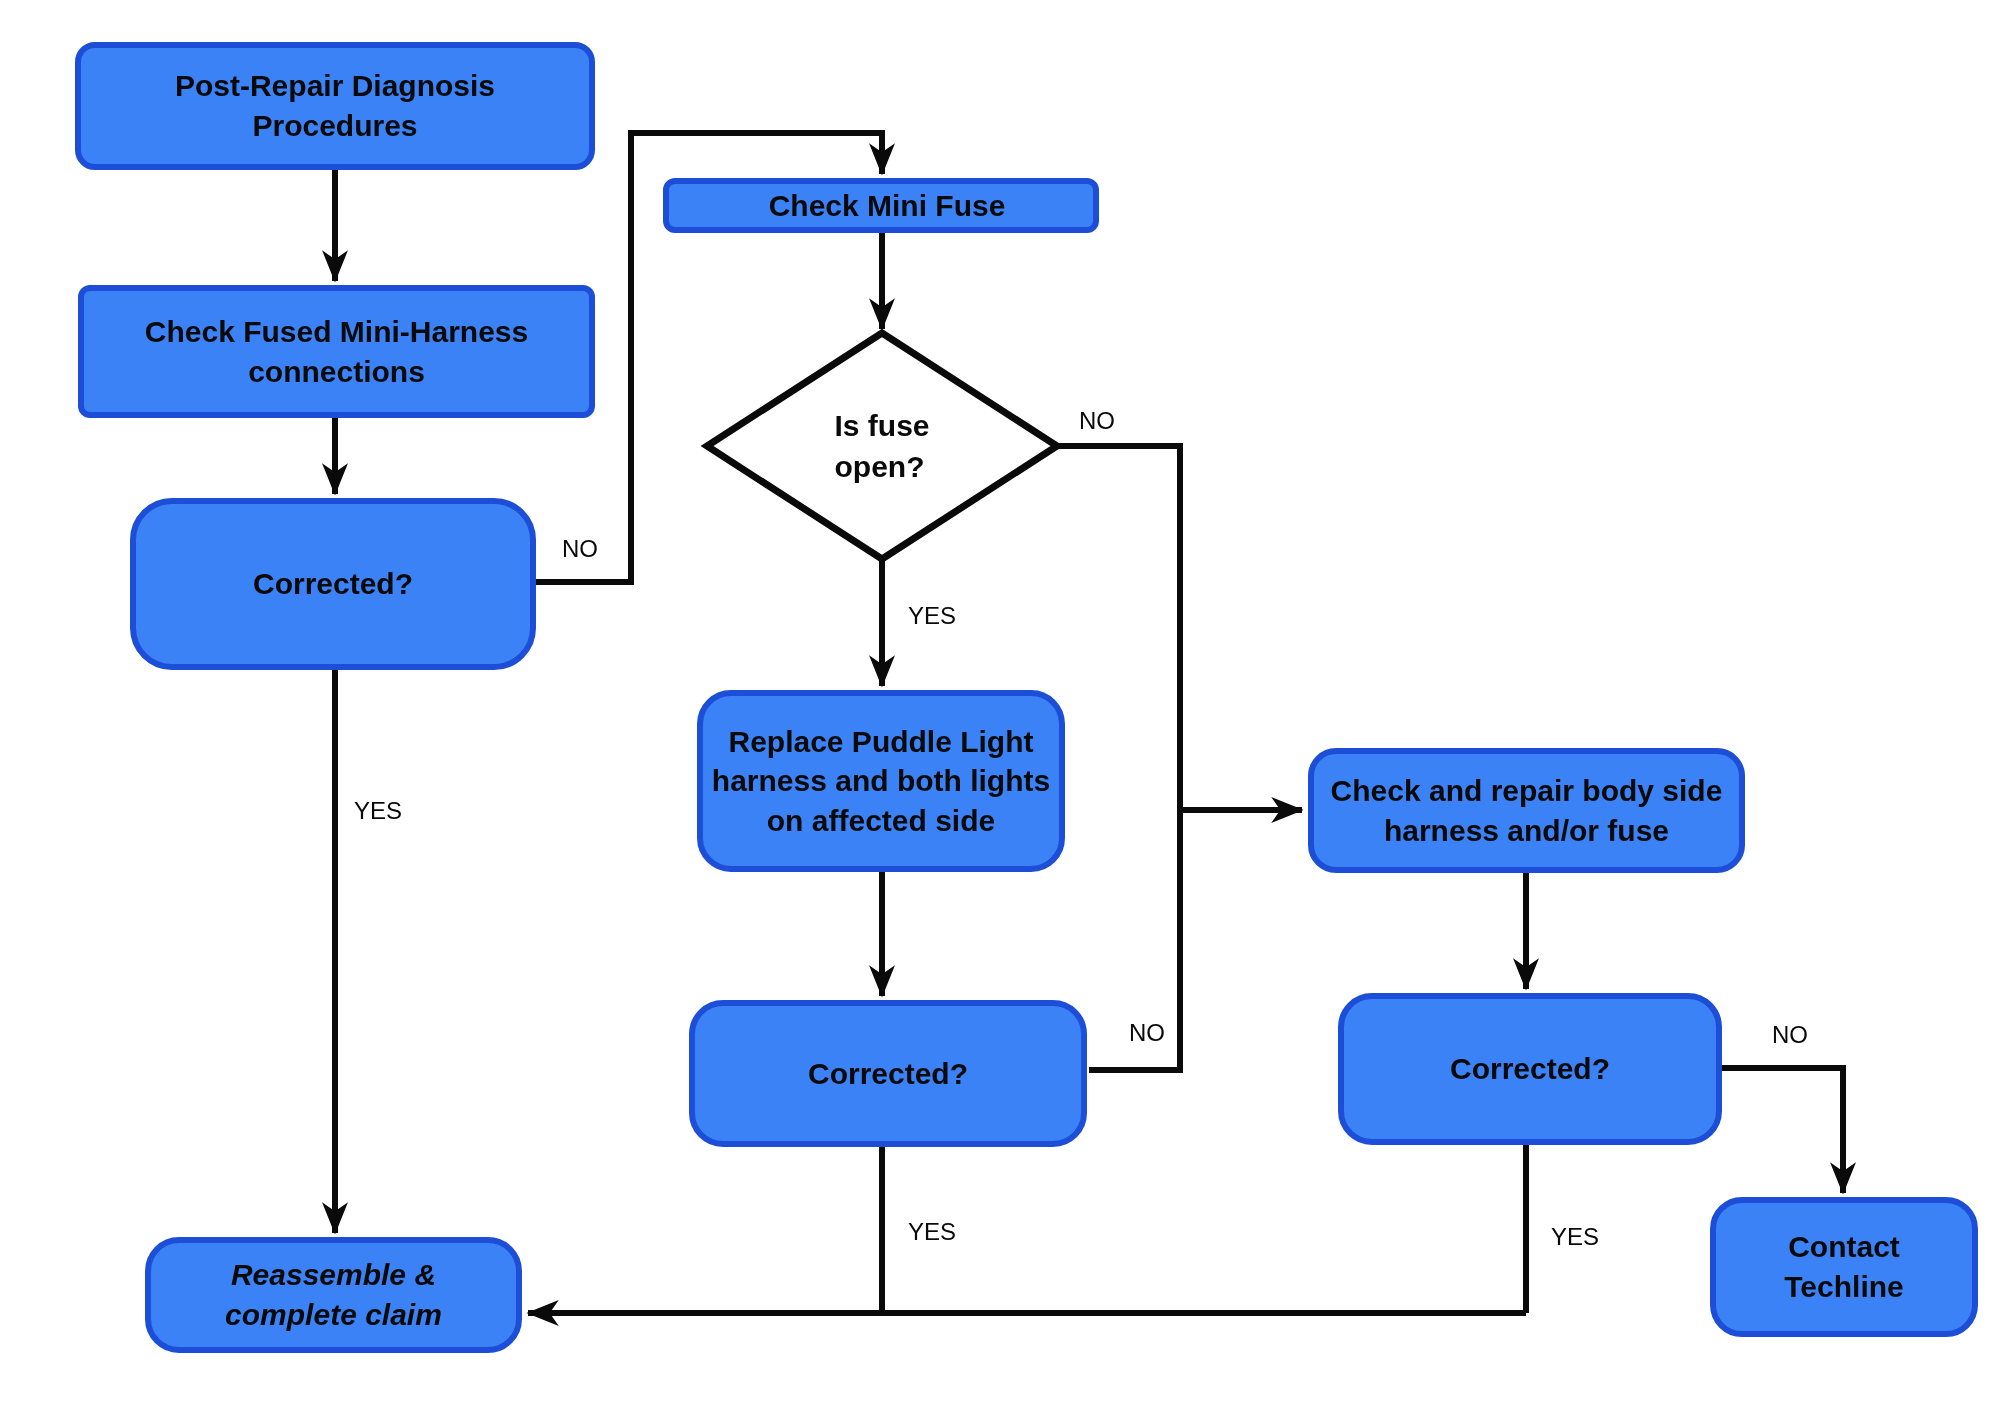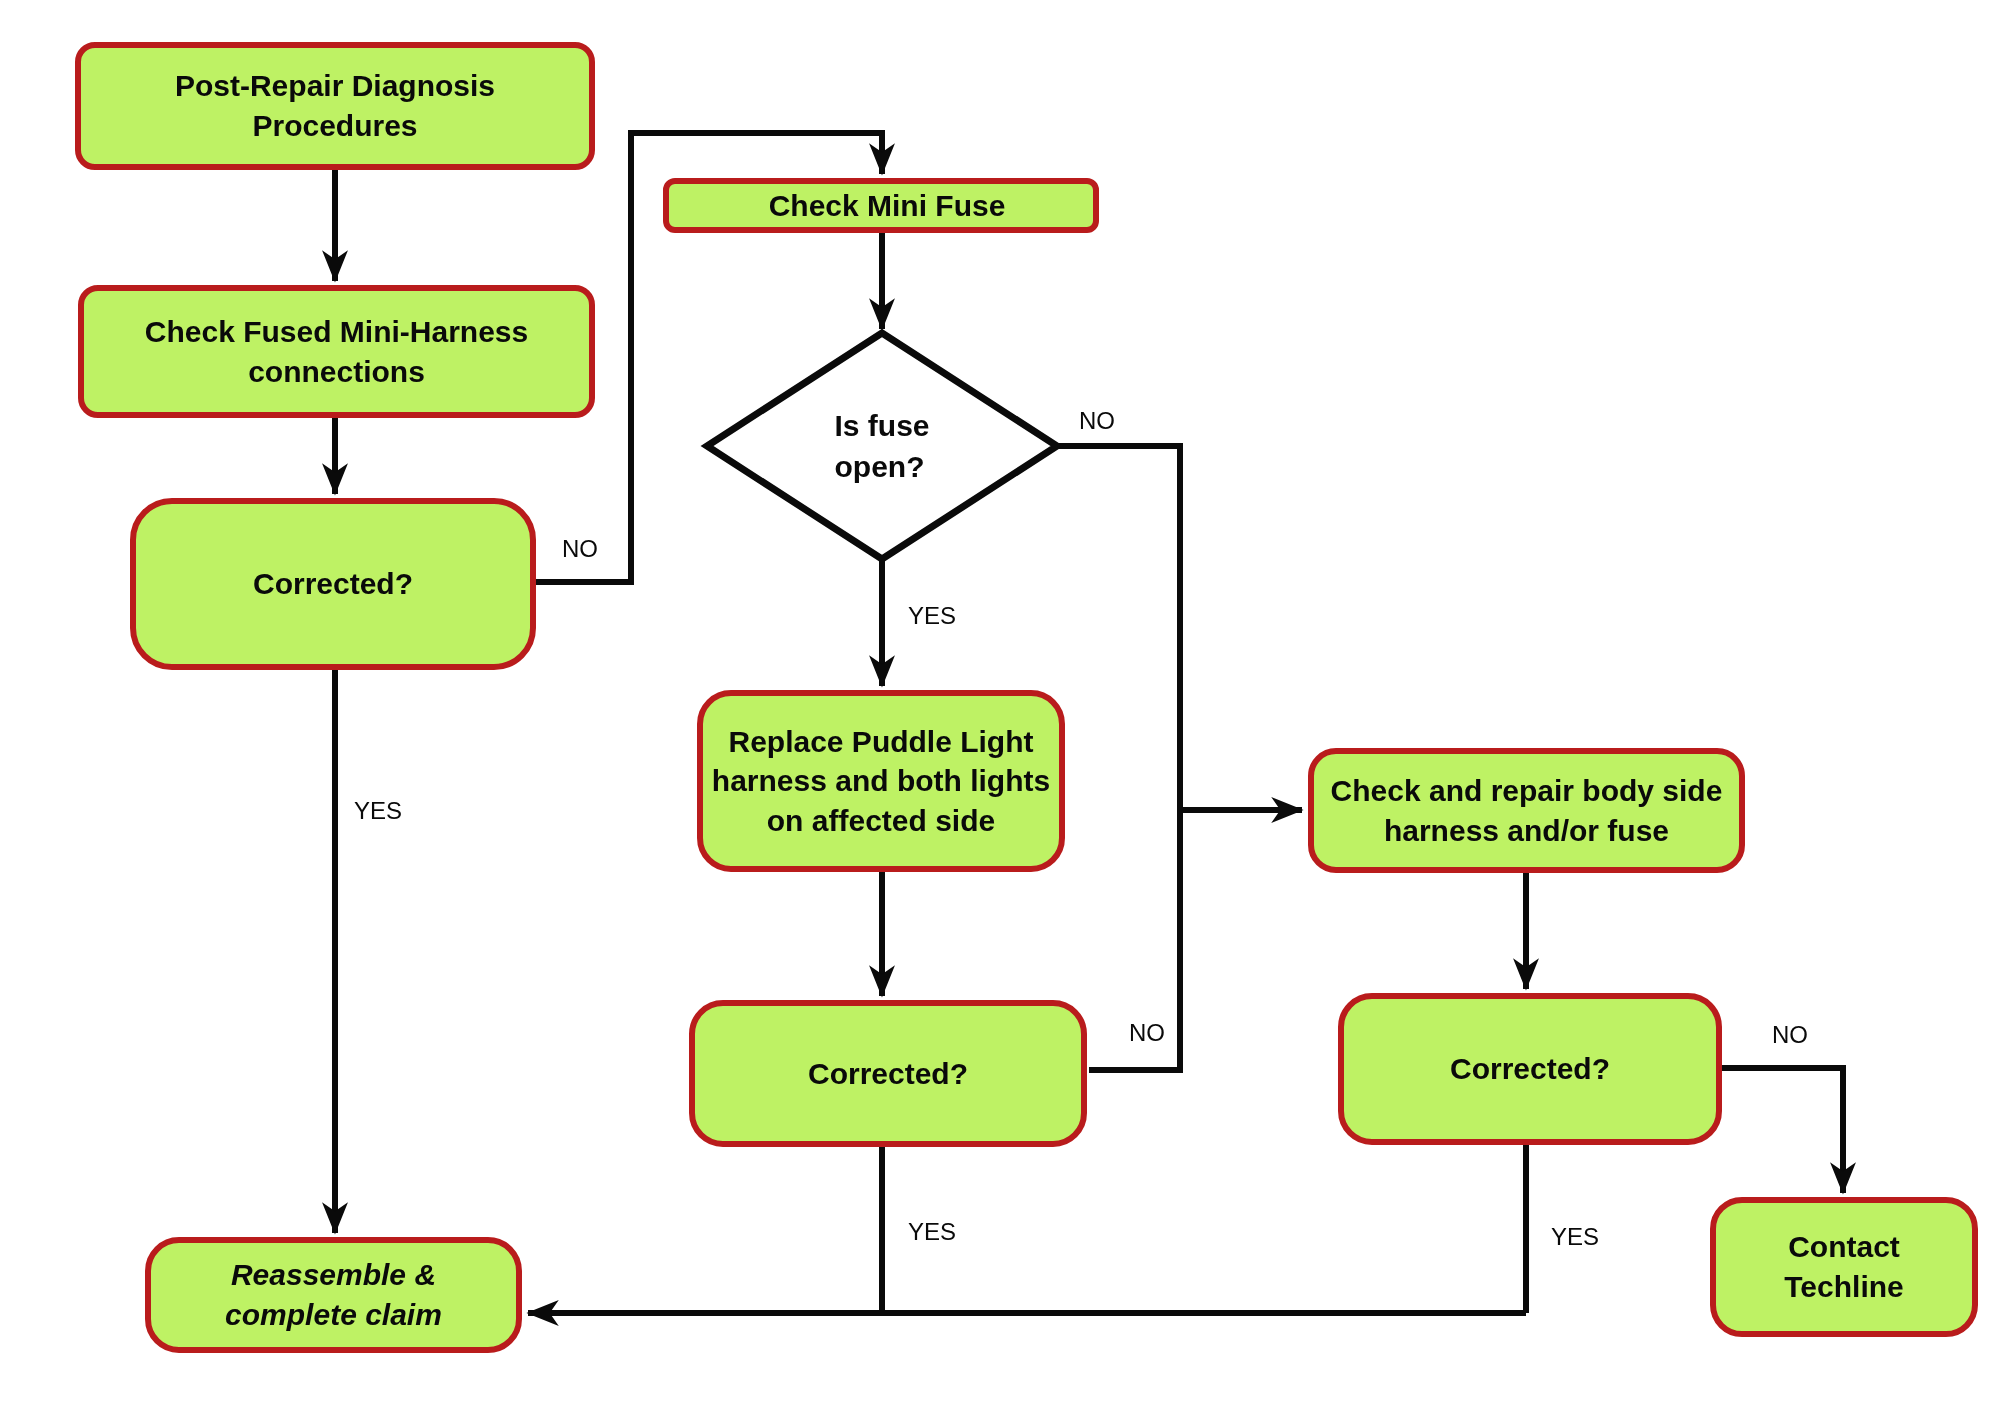--- a/index.html
+++ b/index.html
@@ -17,22 +17,22 @@
     overflow: hidden;
   }
   #connectors {
     position: absolute;
     left: 0;
     top: 0;
   }
   .node {
     position: absolute;
     box-sizing: border-box;
-    background: #bef264;
-    border: 6px solid #b91c1c;
+    background: #3b82f6;
+    border: 6px solid #1d4ed8;
     display: flex;
     align-items: center;
     justify-content: center;
     text-align: center;
     font-weight: 700;
     font-size: 30px;
     line-height: 1.32;
     white-space: pre-line;
     letter-spacing: 0px;
   }
@@ -80,21 +80,21 @@
       <path d="M882,1147 L882,1313"></path>
       <path d="M1526,1313 L528,1313" marker-end="url(#arr)"></path>
       <path d="M335,670 L335,1233" marker-end="url(#arr)"></path>
       <polygon points="882,333 1057,446 882,559 707,446" fill="#ffffff" stroke-width="7"></polygon>
     </g>
   </svg>
 
   <div class="node" style="left:75px; top:42px; width:520px; height:128px; border-radius:20px;">Post-Repair Diagnosis
 Procedures</div>
 
-  <div class="node" style="left:78px; top:285px; width:517px; height:133px; border-radius:20px;">Check Fused Mini-Harness
+  <div class="node" style="left:78px; top:285px; width:517px; height:133px; border-radius:12px;">Check Fused Mini-Harness
 connections</div>
 
   <div class="node" style="left:130px; top:498px; width:406px; height:172px; border-radius:42px;">Corrected?</div>
 
   <div class="node" style="left:663px; top:178px; width:436px; height:55px; border-radius:12px;padding-left:12px;">Check Mini Fuse</div>
 
   <div class="diamond-label" style="left:882px; top:446px;">Is fuse
 open?</div>
 
   <div class="node" style="left:1308px; top:748px; width:437px; height:125px; border-radius:28px;">Check and repair body side

